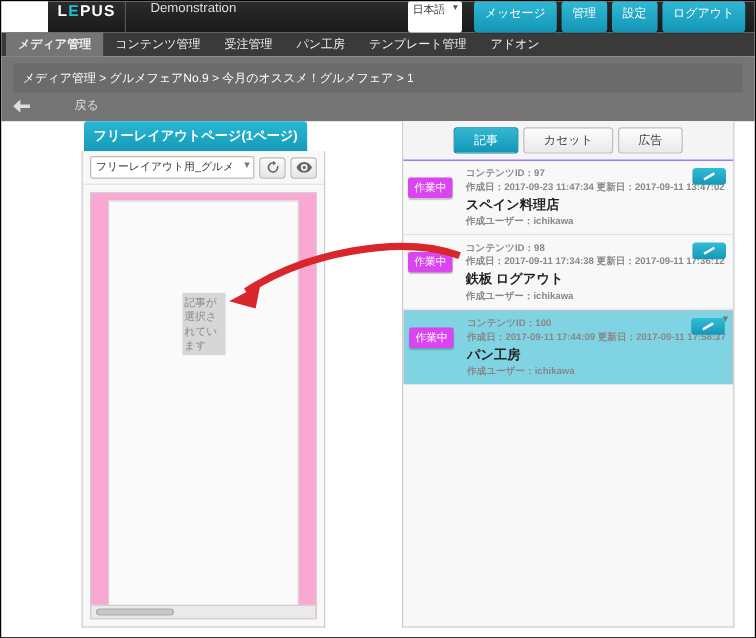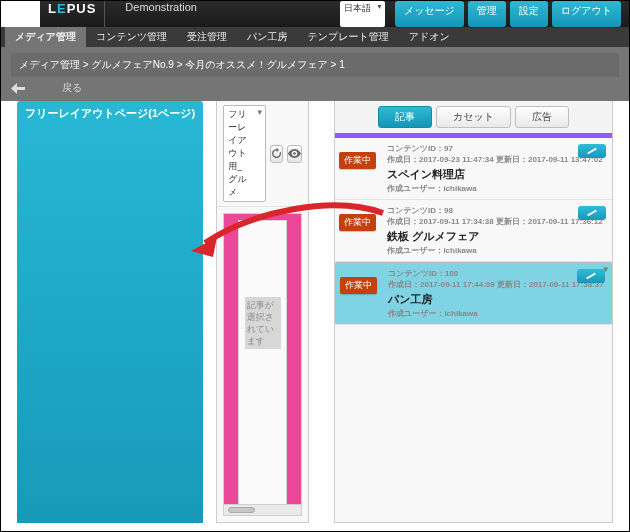--- a/index.html
+++ b/index.html
@@ -18,41 +18,41 @@
   .tabs { height:20px; background:#3a3a3a; display:flex; align-items:stretch; padding:0 4px;}
   .tab { display:flex; align-items:center; padding:0 10px; color:#eee; font-size:10px; cursor:pointer;}
   .tab.active { background:#757575; font-weight:bold; }
   
   .bcwrap { background:#757575; padding:6px 10px 6px 10px;}
   .bc { background:#6b6b6b; color:#fff; font-size:10px; padding:5px 8px; border-radius:3px 3px 0 0;}
   .back { display:flex; align-items:center; color:#ddd; font-size:10px; margin-top:4px; cursor:pointer;gap:33px;}
   .back svg{margin-right:4px;}
   
   .content { position:absolute; top:100px; left:16px; right:16px; bottom:8px; display:flex; gap:12px;}
-  .panel { flex:1; display:flex; flex-direction:row; min-width:0;}
+  .panel { flex:1; display:flex; flex-direction:column; min-width:0;align-items:center;}
   .panel .ph { background:linear-gradient(#28b8d4,#169ab8); color:#fff; font-size:11px; font-weight:bold; padding:5px 8px; border-radius:3px 3px 0 0;}
   .panel .pbody { flex:1; background:#f8f8f8; border:1px solid #ccc; border-top:none; display:flex; flex-direction:column; overflow:hidden;margin-left:13px;}
   
   .ltb { display:flex; justify-content:flex-end; align-items:center; padding:4px 6px; gap:4px; border-bottom:1px solid #e3e3e3;}
   .sel { background:#fff; border:1px solid #bbb; font-size:9px; padding:2px 16px 2px 4px; border-radius:2px; position:relative; color:#333;}
   .sel::after{content:"▾"; position:absolute; right:3px; top:1px; color:#777; font-size:9px;}
   .iconbtn { width:22px; height:18px; background:linear-gradient(#fafafa,#e6e6e6); border:1px solid #bbb; border-radius:3px; display:flex; align-items:center; justify-content:center; cursor:pointer; font-size:10px; color:#555;}
-  .layoutpage { flex:1; margin:6px; background:#ec4899; border:1px solid #d0d0d0; position:relative; overflow:hidden;}
+  .layoutpage { flex:1; margin:6px; background:#f9a8d4; border:1px solid #d0d0d0; position:relative; overflow:hidden;}
   .pageinner { position:absolute; left:14px; top:6px; right:14px; bottom:6px; background:#fafafa; border:1px solid #d6d6d6;}
   .drop { position:absolute; left:50%; top:76px; transform:translateX(-50%); width:36px; color:#8a8a8a; font-size:9px; line-height:12px; text-align:left; background:rgba(200,200,200,.7); padding:2px;}
   .lscroll { position:absolute; left:0; right:0; bottom:0; height:11px; background:#eaeaea; border-top:1px solid #cfcfcf;}
   .lscroll .thumb { position:absolute; left:4px; top:2px; width:35%; height:6px; background:#c7c7c7; border:1px solid #aaa; border-radius:3px;}
   
-  .rtabs { display:flex; gap:4px; padding:5px 0 5px 0; justify-content:center; background:#f4f4f4; border-bottom:5px solid #8b5cf6;}
+  .rtabs { display:flex; gap:4px; padding:5px 0 5px 0; justify-content:center; background:#f4f4f4; border-bottom:1px solid #8b5cf6;}
   .rtab { font-size:10px; padding:3px 16px; border:1px solid #bfbfbf; border-radius:3px; background:linear-gradient(#fdfdfd,#e9e9e9); cursor:pointer; color:#444;}
   .rtab.active { color:#fff; background:linear-gradient(#2fb8d4,#1496b6); border-color:#168aa6;}
   .list { flex:1; overflow:auto;}
   .item { border-bottom:1px solid #e4e4e4; padding:5px 5px 5px 52px; position:relative; font-size:9px; color:#666;}
   .item.sel { background:#7fd3e3;}
-  .badge { position:absolute; left:4px; top:14px; background:#c2410c; color:#fff; font-size:9px; padding:2px 5px; border-radius:2px; box-shadow:0 1px 1px rgba(0,0,0,.2);}
+  .badge { position:absolute; left:4px; top:14px; background:#d946ef; color:#fff; font-size:9px; padding:2px 5px; border-radius:2px; box-shadow:0 1px 1px rgba(0,0,0,.2);}
   .item .title { color:#222; font-size:11px; font-weight:bold; margin:2px 0 1px;}
   .item .meta { color:#888; font-size:8px; line-height:11px;font-weight:bold;}
   .editbtn { position:absolute; right:6px; top:6px; width:28px; height:14px; background:linear-gradient(#30bcd8,#1698b6); border-radius:3px; display:flex; align-items:center; justify-content:center; cursor:pointer;}
   .editbtn::before{content:""; width:10px; height:2px; background:#fff; transform:rotate(-30deg);}
   
   .arrow { position:absolute; top:200px; left:182px; width:210px; height:60px; pointer-events:none; z-index:50;}
 </style>
 </head>
 <body>
 
@@ -134,21 +134,21 @@
             <div class="meta">コンテンツID：97</div>
             <div class="meta">作成日：2017-09-23 11:47:34 更新日：2017-09-11 13:47:02</div>
             <div class="title">スペイン料理店</div>
             <div class="meta">作成ユーザー：ichikawa</div>
           </div>
           <div class="item">
             <span class="badge">作業中</span>
             <span class="editbtn"></span>
             <div class="meta">コンテンツID：98</div>
             <div class="meta">作成日：2017-09-11 17:34:38 更新日：2017-09-11 17:36:12</div>
-            <div class="title">鉄板 グルメフェア</div>
+            <div class="title">鉄板 ログアウト</div>
             <div class="meta">作成ユーザー：ichikawa</div>
           </div>
           <div class="item sel">
             <span class="badge">作業中</span>
             <span class="editbtn"></span>
             <div class="meta">コンテンツID：100</div>
             <div class="meta">作成日：2017-09-11 17:44:09 更新日：2017-09-11 17:58:37</div>
             <div class="title">パン工房</div>
             <div class="meta">作成ユーザー：ichikawa</div>
           </div>

